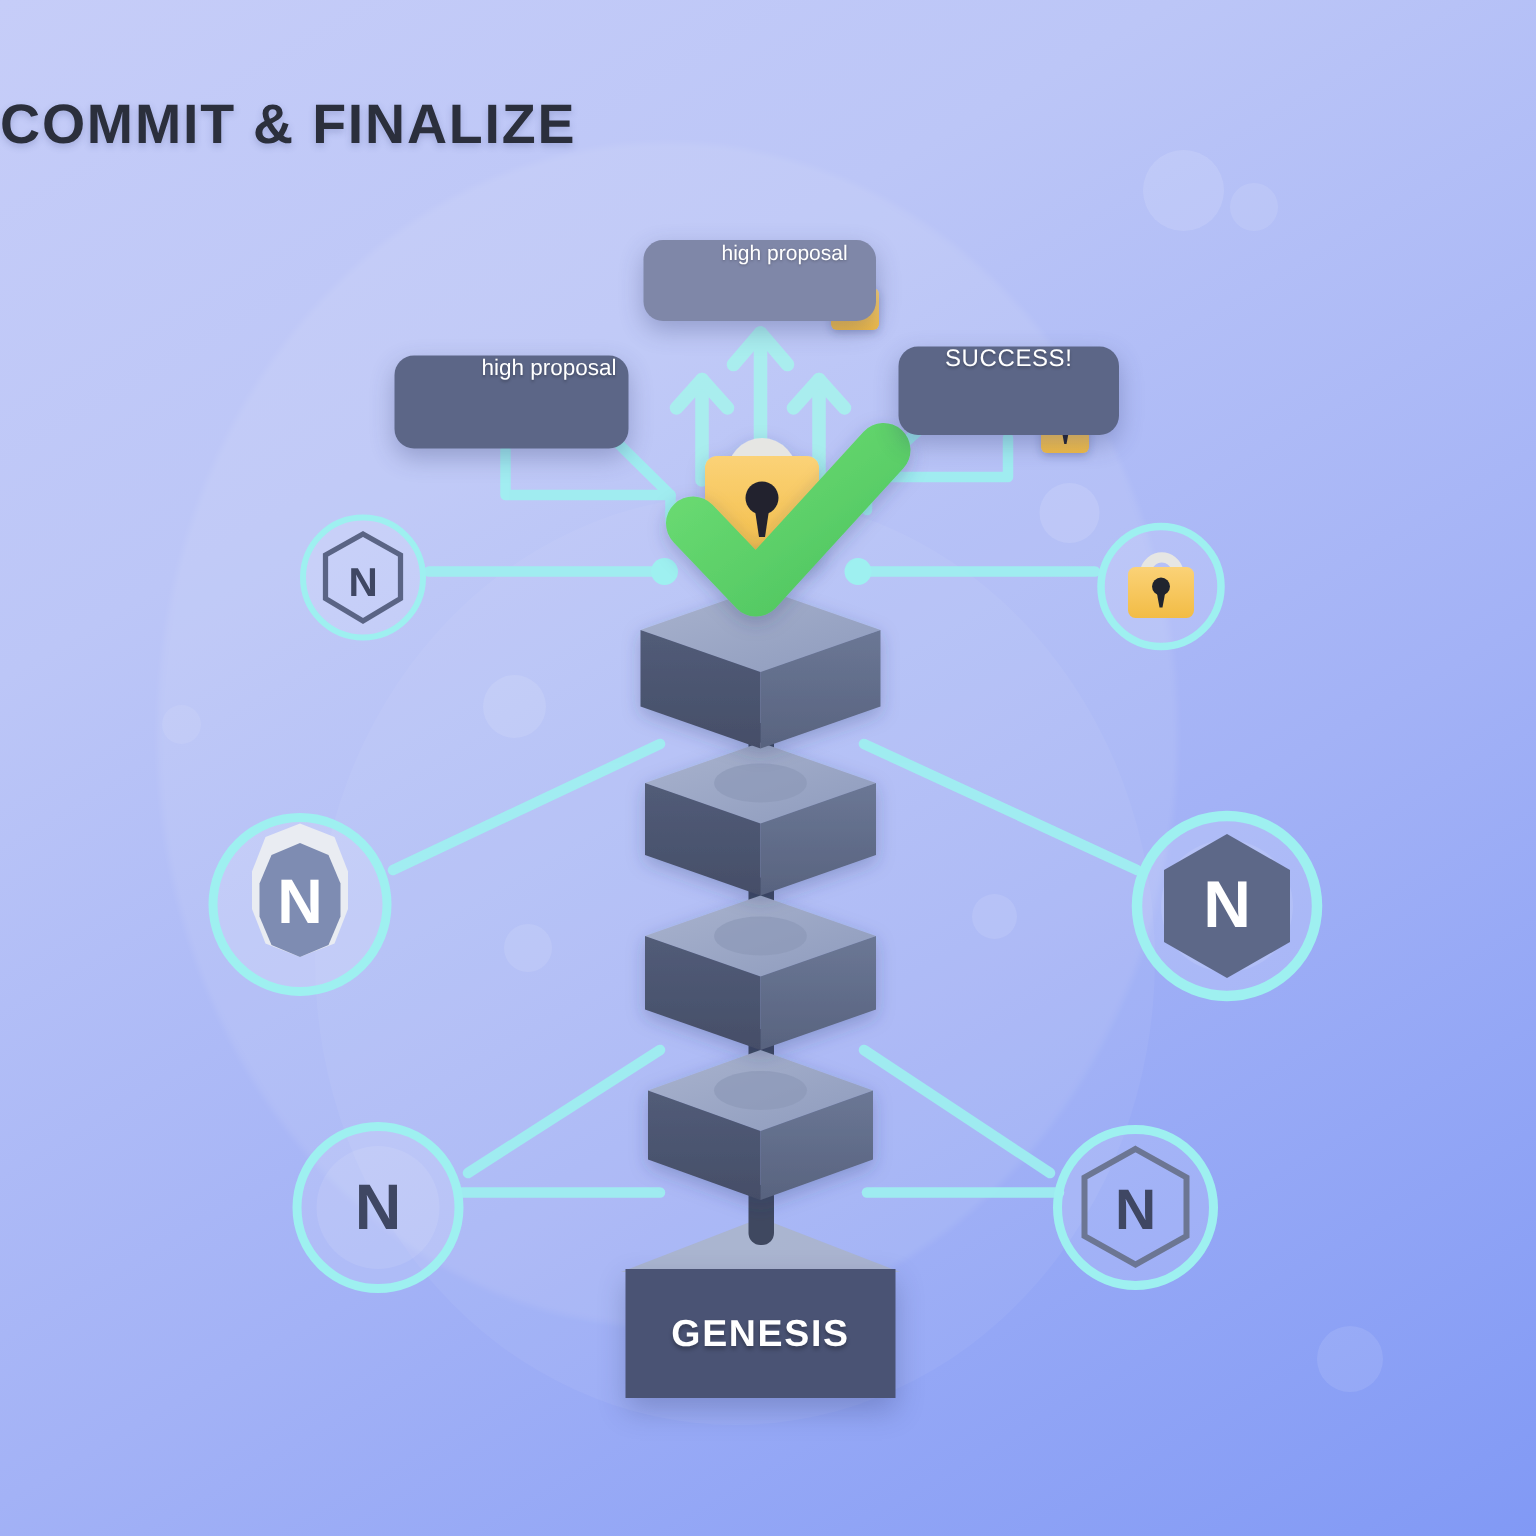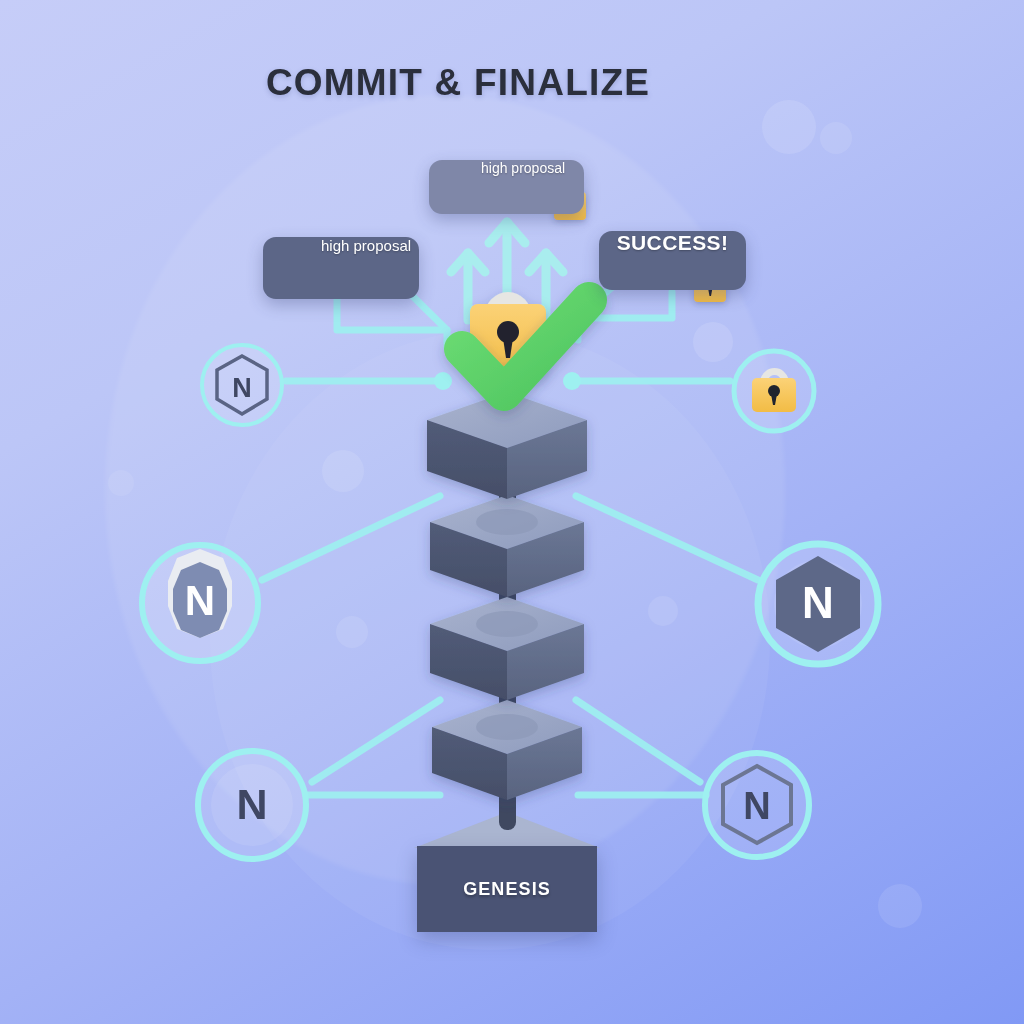--- a/index.html
+++ b/index.html
@@ -20,49 +20,48 @@
   }
   .ellipse-soft{
     position:absolute;left:210px;top:330px;width:560px;height:620px;
     border-radius:50%;background:rgba(255,255,255,.05);
   }
 
   #svg-layer{position:absolute;left:0;top:0;width:1024px;height:1024px;}
 
   
   #title{
-    position:absolute;left:0;top:62px;width:848px;text-align:center;
+    position:absolute;left:0;top:62px;width:848px;
     font-size:37px;font-weight:bold;letter-spacing:1.2px;color:#2b2f3c;
     text-shadow:0 2px 5px rgba(60,70,130,.25);
-    margin-left:34px;
   }
 
   
   .chip{
     position:absolute;border-radius:13px;
     display:flex;
     box-shadow:0 6px 16px rgba(45,55,110,.30);
   }
   .chip-text{color:#ffffff;white-space:nowrap;text-shadow:0 1px 2px rgba(0,0,0,.28);}
 
   #chip-top{left:429px;top:160px;width:147px;height:54px;background:#7f87a8;padding-left:8px;}
   #chip-top .chip-text{font-size:14px;margin-left:44px;}
 
   #chip-left{left:263px;top:237px;width:148px;height:62px;background:#5c6687;padding-left:8px;}
   #chip-left .chip-text{font-size:15px;margin-left:50px;}
 
   #chip-right{left:599px;top:231px;width:147px;height:59px;background:#5c6687;justify-content:center;}
-  #chip-right .chip-text{font-size:21px;font-weight:bold;letter-spacing:.4px;}
+  #chip-right .chip-text{font-size:16px;font-weight:normal;letter-spacing:.4px;}
   #genesis{
     position:absolute;left:417px;top:846px;width:180px;height:86px;
     background:#4a5374;display:flex;align-items:center;justify-content:center;
     box-shadow:0 8px 18px rgba(40,50,100,.28);
   }
   #genesis-label{
-    color:#ffffff;font-size:18px;font-weight:bold;letter-spacing:1.1px;
+    color:#ffffff;font-size:25px;font-weight:bold;letter-spacing:1.1px;
     text-shadow:0 2px 3px rgba(0,0,0,.30);
   }
 </style>
 </head>
 <body>
 
 <div id="stage">
 
   <div class="ellipse-big"></div>
   <div class="ellipse-soft"></div>

